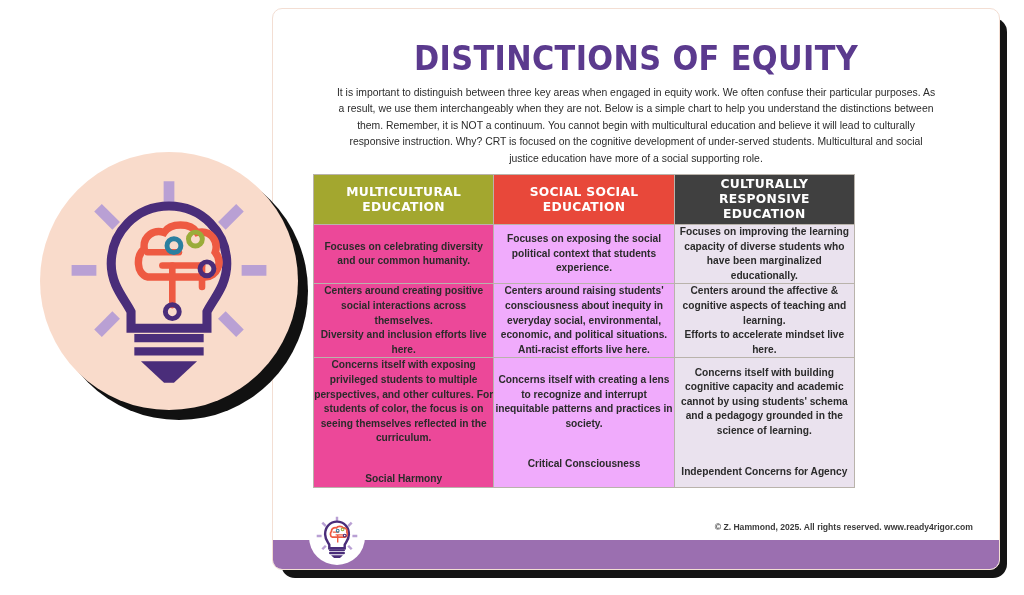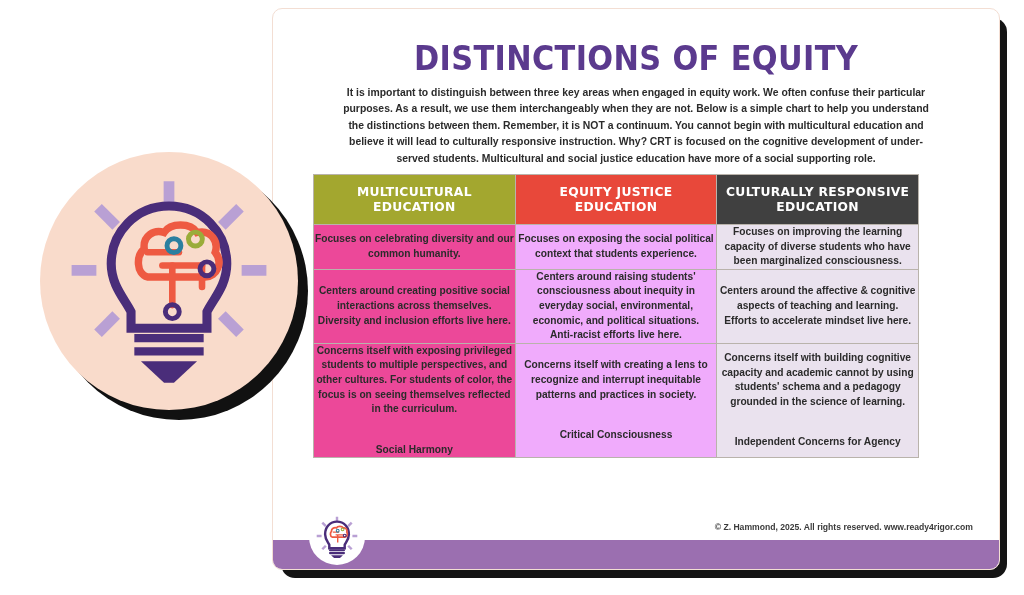--- a/index.html
+++ b/index.html
@@ -25,26 +25,26 @@
     position:absolute;left:0;right:0;top:30px;text-align:center;
     font-family:"DejaVu Sans",sans-serif;
     font-size:33px;font-weight:bold;letter-spacing:.4px;
     color:#5b3a8e;transform:scaleX(.92);
   }
 
   
   .intro{
     position:absolute;left:62px;width:602px;top:76px;
     text-align:center;font-size:10.4px;line-height:16.4px;
-    color:#2b2b2b;font-weight:700;
+    color:#2b2b2b;font-weight:400;
   }
 
   
   .table{
-    position:absolute;left:40px;top:165px;width:606px;
+    position:absolute;left:40px;top:165px;width:542px;
     border:1px solid #b9b3ab;border-collapse:collapse;table-layout:fixed;
   }
   .table td,.table th{padding:0;margin:0;vertical-align:middle;}
   .hdr{
     height:49px;text-align:center;color:#ffffff;
     font-family:"DejaVu Sans",sans-serif;
     font-size:12.3px;font-weight:bold;line-height:15px;letter-spacing:.3px;
     border-right:1px solid #b9b3ab;
   }
   .hdr:last-child{border-right:none;}
@@ -104,39 +104,39 @@
     <div class="intro">It is important to distinguish between three key areas when engaged in equity work. We often confuse their particular purposes. As a result, we use them interchangeably when they are not. Below is a simple chart to help you understand the distinctions between them. Remember, it is NOT a continuum. You cannot begin with multicultural education and believe it will lead to culturally responsive instruction. Why? CRT is focused on the cognitive development of under-served students. Multicultural and social justice education have more of a social supporting role.</div>
 
     <table class="table">
       <thead>
         <tr>
           <th class="hdr c1">
             <span>MULTICULTURAL</span><br>
             <span>EDUCATION</span>
           </th>
           <th class="hdr c2">
-            <span>EQUITY JUSTICE</span><br>
+            <span>SOCIAL SOCIAL</span><br>
             <span>EDUCATION</span>
           </th>
           <th class="hdr c3">
             <span>CULTURALLY RESPONSIVE</span><br>
             <span>EDUCATION</span>
           </th>
         </tr>
       </thead>
       <tbody>
         <tr>
           <td class="cell c1">
             <span>Focuses on celebrating diversity and our common humanity.</span>
           </td>
           <td class="cell c2">
             <span>Focuses on exposing the social political context that students experience.</span>
           </td>
           <td class="cell c3">
-            <span>Focuses on improving the learning capacity of diverse students who have been marginalized consciousness.</span>
+            <span>Focuses on improving the learning capacity of diverse students who have been marginalized educationally.</span>
           </td>
         </tr>
         <tr>
           <td class="cell c1">
             <span>Centers around creating positive social interactions across themselves.</span>
             <span class="tag">Diversity and inclusion efforts live here.</span>
           </td>
           <td class="cell c2">
             <span>Centers around raising students' consciousness about inequity in everyday social, environmental, economic, and political situations.</span>
             <span class="tag">Anti-racist efforts live here.</span>

